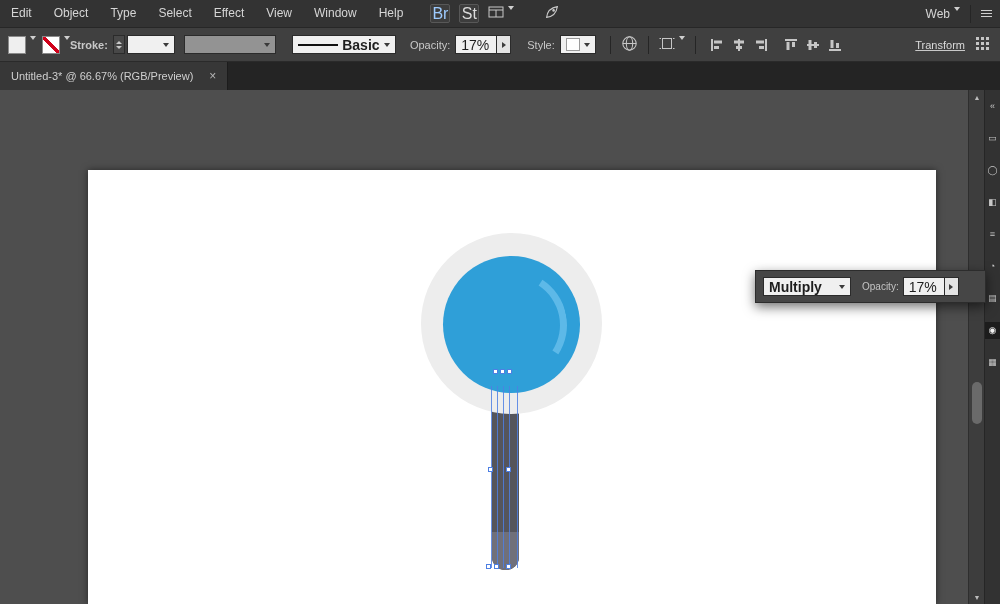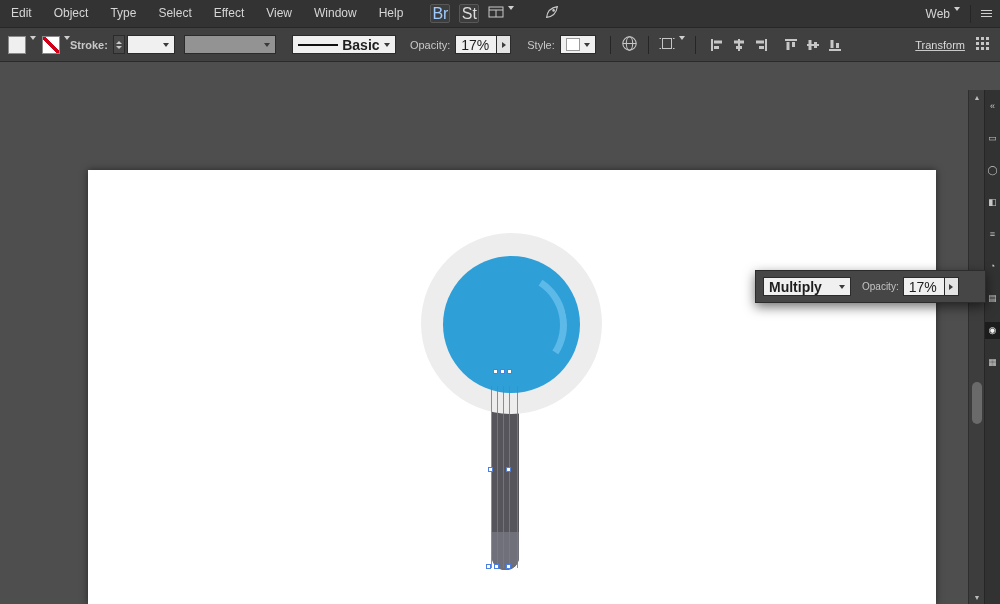--- a/index.html
+++ b/index.html
@@ -269,20 +269,26 @@
             <rect x="6" y="6" width="3" height="3"></rect>
             <rect x="11" y="6" width="3" height="3"></rect>
             <rect x="1" y="11" width="3" height="3"></rect>
             <rect x="6" y="11" width="3" height="3"></rect>
             <rect x="11" y="11" width="3" height="3"></rect>
           </svg>
       </span>
     </div>
   </div>
 
+  <div class="tab-bar">
+    <div class="doc-tab">
+      <span>Untitled-3* @ 66.67% (RGB/Preview)</span>
+      <span class="close">×</span>
+    </div>
+  </div>
 
   <div class="workspace">
     <div class="artboard"></div>
 
     <div class="stem">
       <div class="stem-tip"></div>
     </div>
     <div class="outer-circle"></div>
     <div class="blue-circle"></div>
     <div class="blue-arc"></div>

